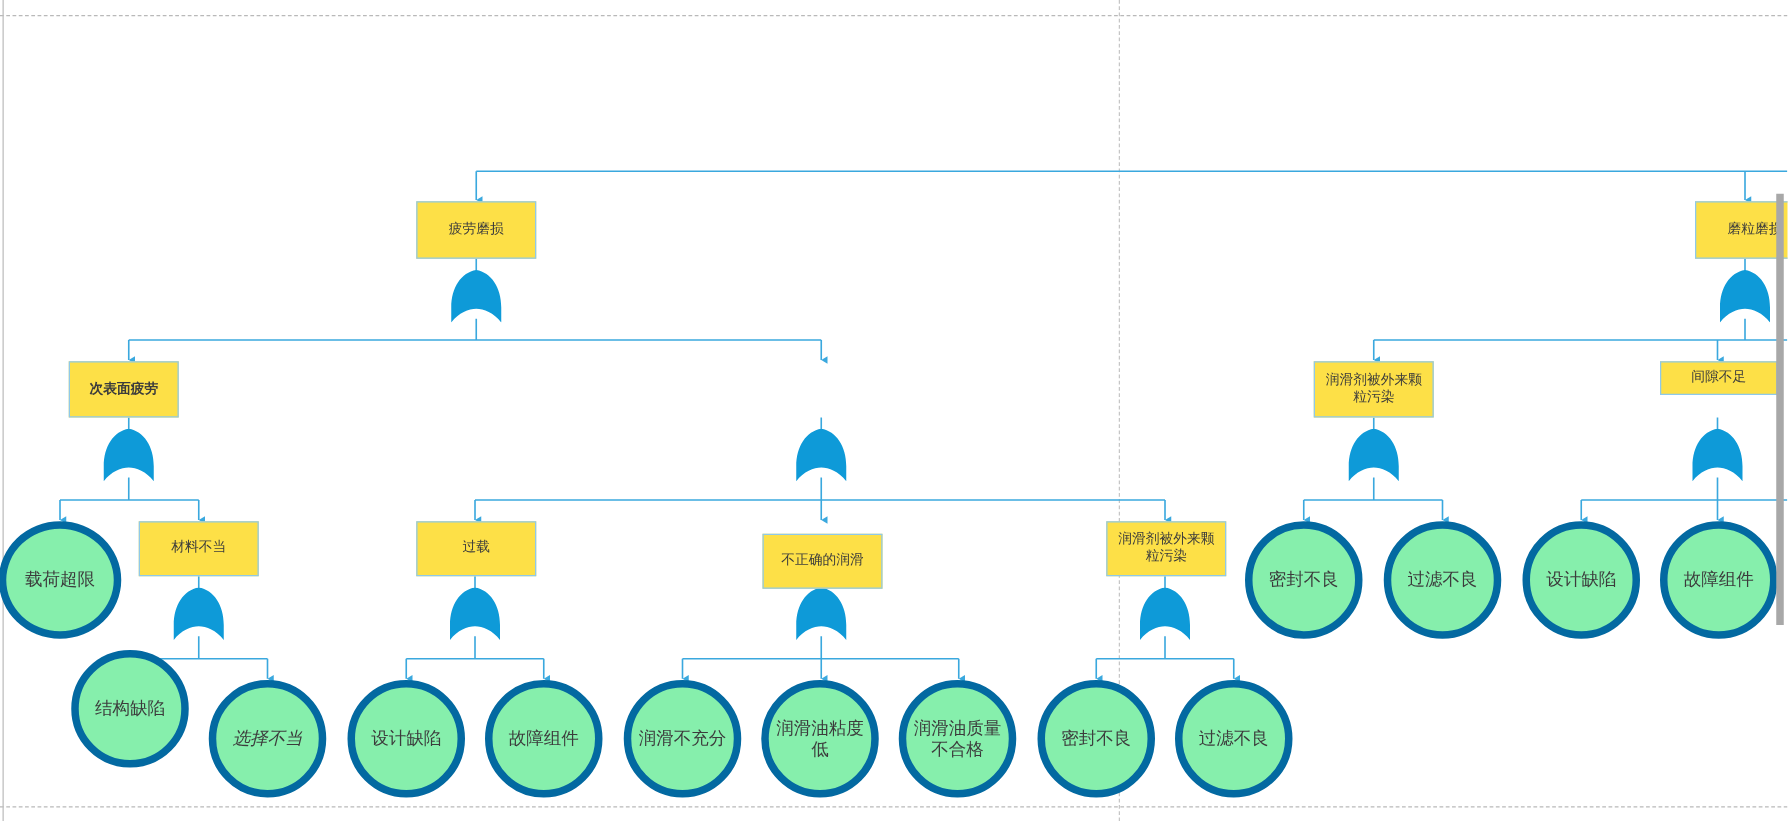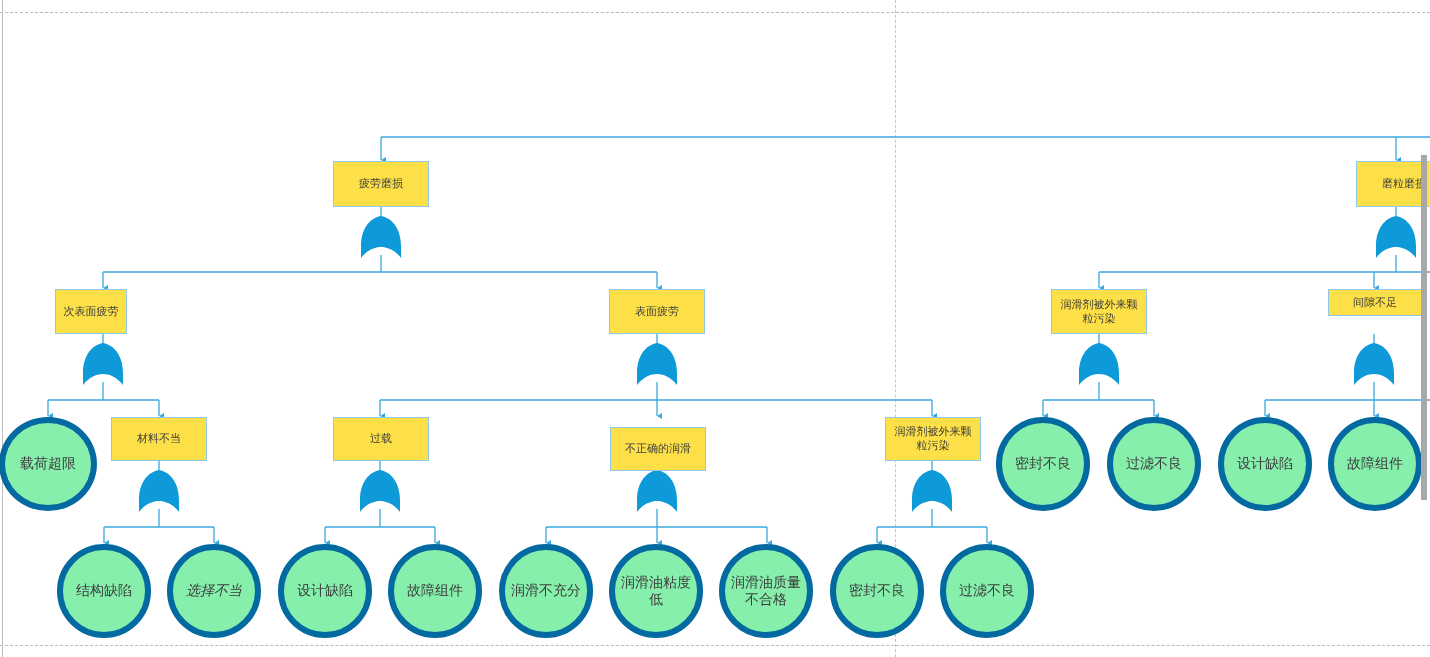--- a/index.html
+++ b/index.html
@@ -171,25 +171,22 @@
       </svg>
   </div>
 
   <div class="node box" style="left:333px;top:161px;width:96px;height:46px;">
     <span>疲劳磨损</span>
   </div>
   <div class="node box" style="left:1356px;top:161px;width:96px;height:46px;">
     <span>磨粒磨损</span>
   </div>
 
-  <div class="node box" style="left:55px;top:289px;width:72px;height:45px;">
+  <div class="node box" style="left:55px;top:289px;width:88px;height:45px;font-weight:bold;">
     <span>次表面疲劳</span>
-  </div>
-  <div class="node box" style="left:609px;top:289px;width:96px;height:45px;">
-    <span>表面疲劳</span>
   </div>
   <div class="node box" style="left:1051px;top:289px;width:96px;height:45px;">
     <span>润滑剂被外来颗粒污染</span>
   </div>
   <div class="node box" style="left:1328px;top:289px;width:94px;height:27px;">
     <span>间隙不足</span>
   </div>
 
   <div class="node circ" style="left:-1px;top:417px;width:98px;height:94px;">
     <span>载荷超限</span>
@@ -213,21 +210,21 @@
   <div class="node circ" style="left:1107px;top:417px;width:94px;height:94px;">
     <span>过滤不良</span>
   </div>
   <div class="node circ" style="left:1218px;top:417px;width:94px;height:94px;">
     <span>设计缺陷</span>
   </div>
   <div class="node circ" style="left:1328px;top:417px;width:94px;height:94px;">
     <span>故障组件</span>
   </div>
 
-  <div class="node circ" style="left:57px;top:544px;width:94px;height:94px;">
+  <div class="node circ" style="left:57px;top:520px;width:94px;height:94px;">
     <span>结构缺陷</span>
   </div>
   <div class="node circ" style="left:167px;top:544px;width:94px;height:94px;font-style:italic;">
     <span>选择不当</span>
   </div>
   <div class="node circ" style="left:278px;top:544px;width:94px;height:94px;">
     <span>设计缺陷</span>
   </div>
   <div class="node circ" style="left:388px;top:544px;width:94px;height:94px;">
     <span>故障组件</span>

